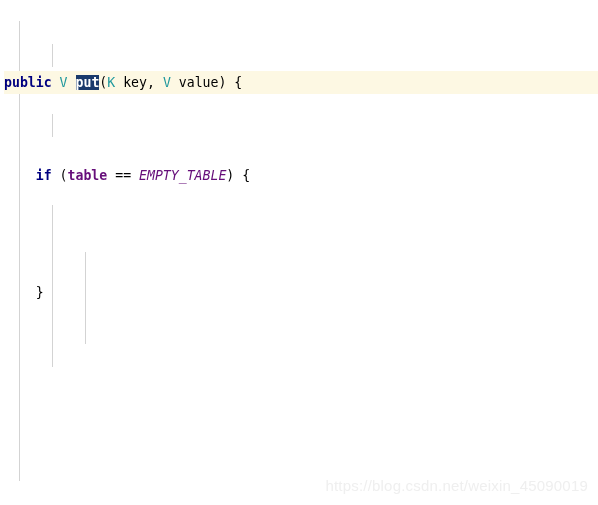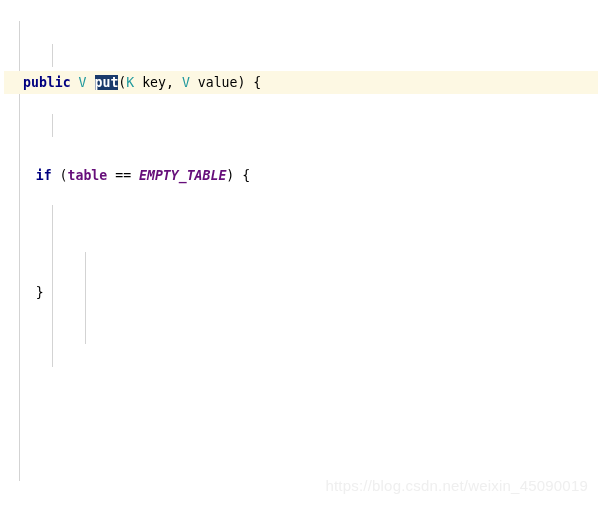--- a/index.html
+++ b/index.html
@@ -48,28 +48,27 @@
     padding-left: 4px;
     white-space: pre;
   }
   .line {
     height: 23.3px;
     white-space: pre;
     position: relative;
   }
   .line.caret {
     background: #fdf8e3;
-    padding-left: 19px;
   }
 
   
   .kw      { color: #000080; font-weight: bold; }
   .type    { color: #20999d; }
   .field   { color: #660e7a; font-weight: bold; text-align: center; }
-  .staticf { color: #660e7a; font-weight: bold; font-style: italic; }
+  .staticf { color: #660e7a; font-weight: normal; font-style: italic; }
   .plain   { color: #000000; }
   .punct   { color: #000000; }
 
   
   .sel {
     background: #1a3a6b;
     color: #ffffff;
     font-weight: bold;
   }
 

